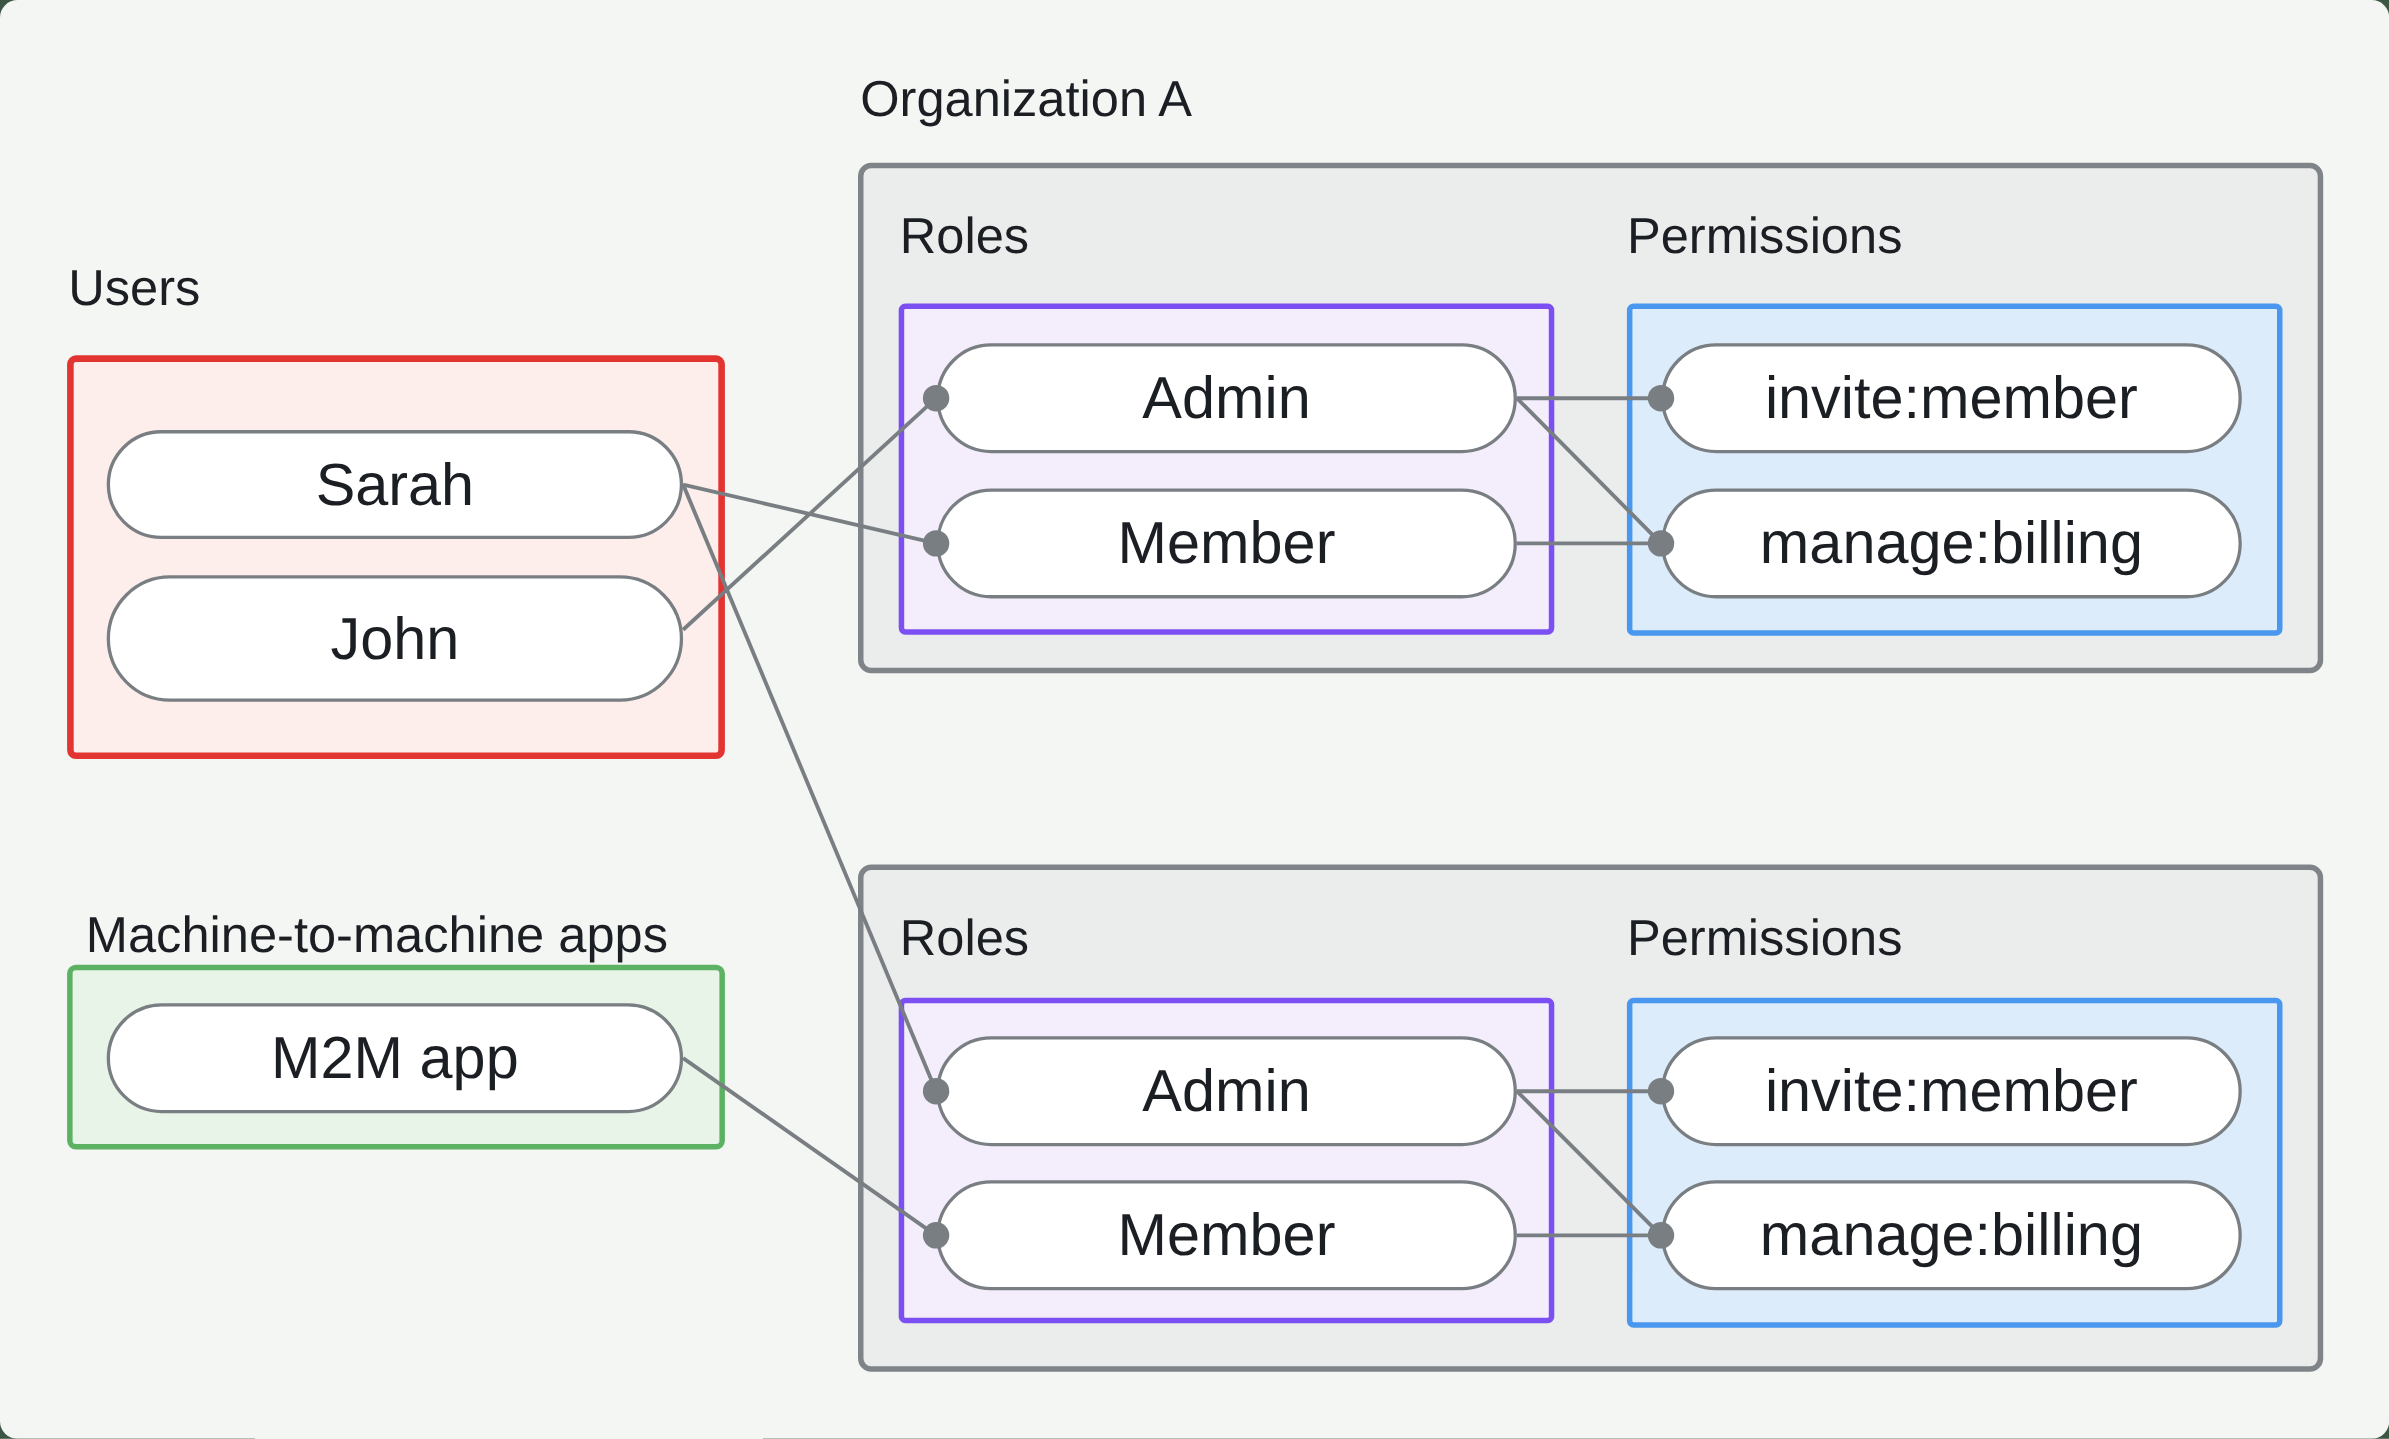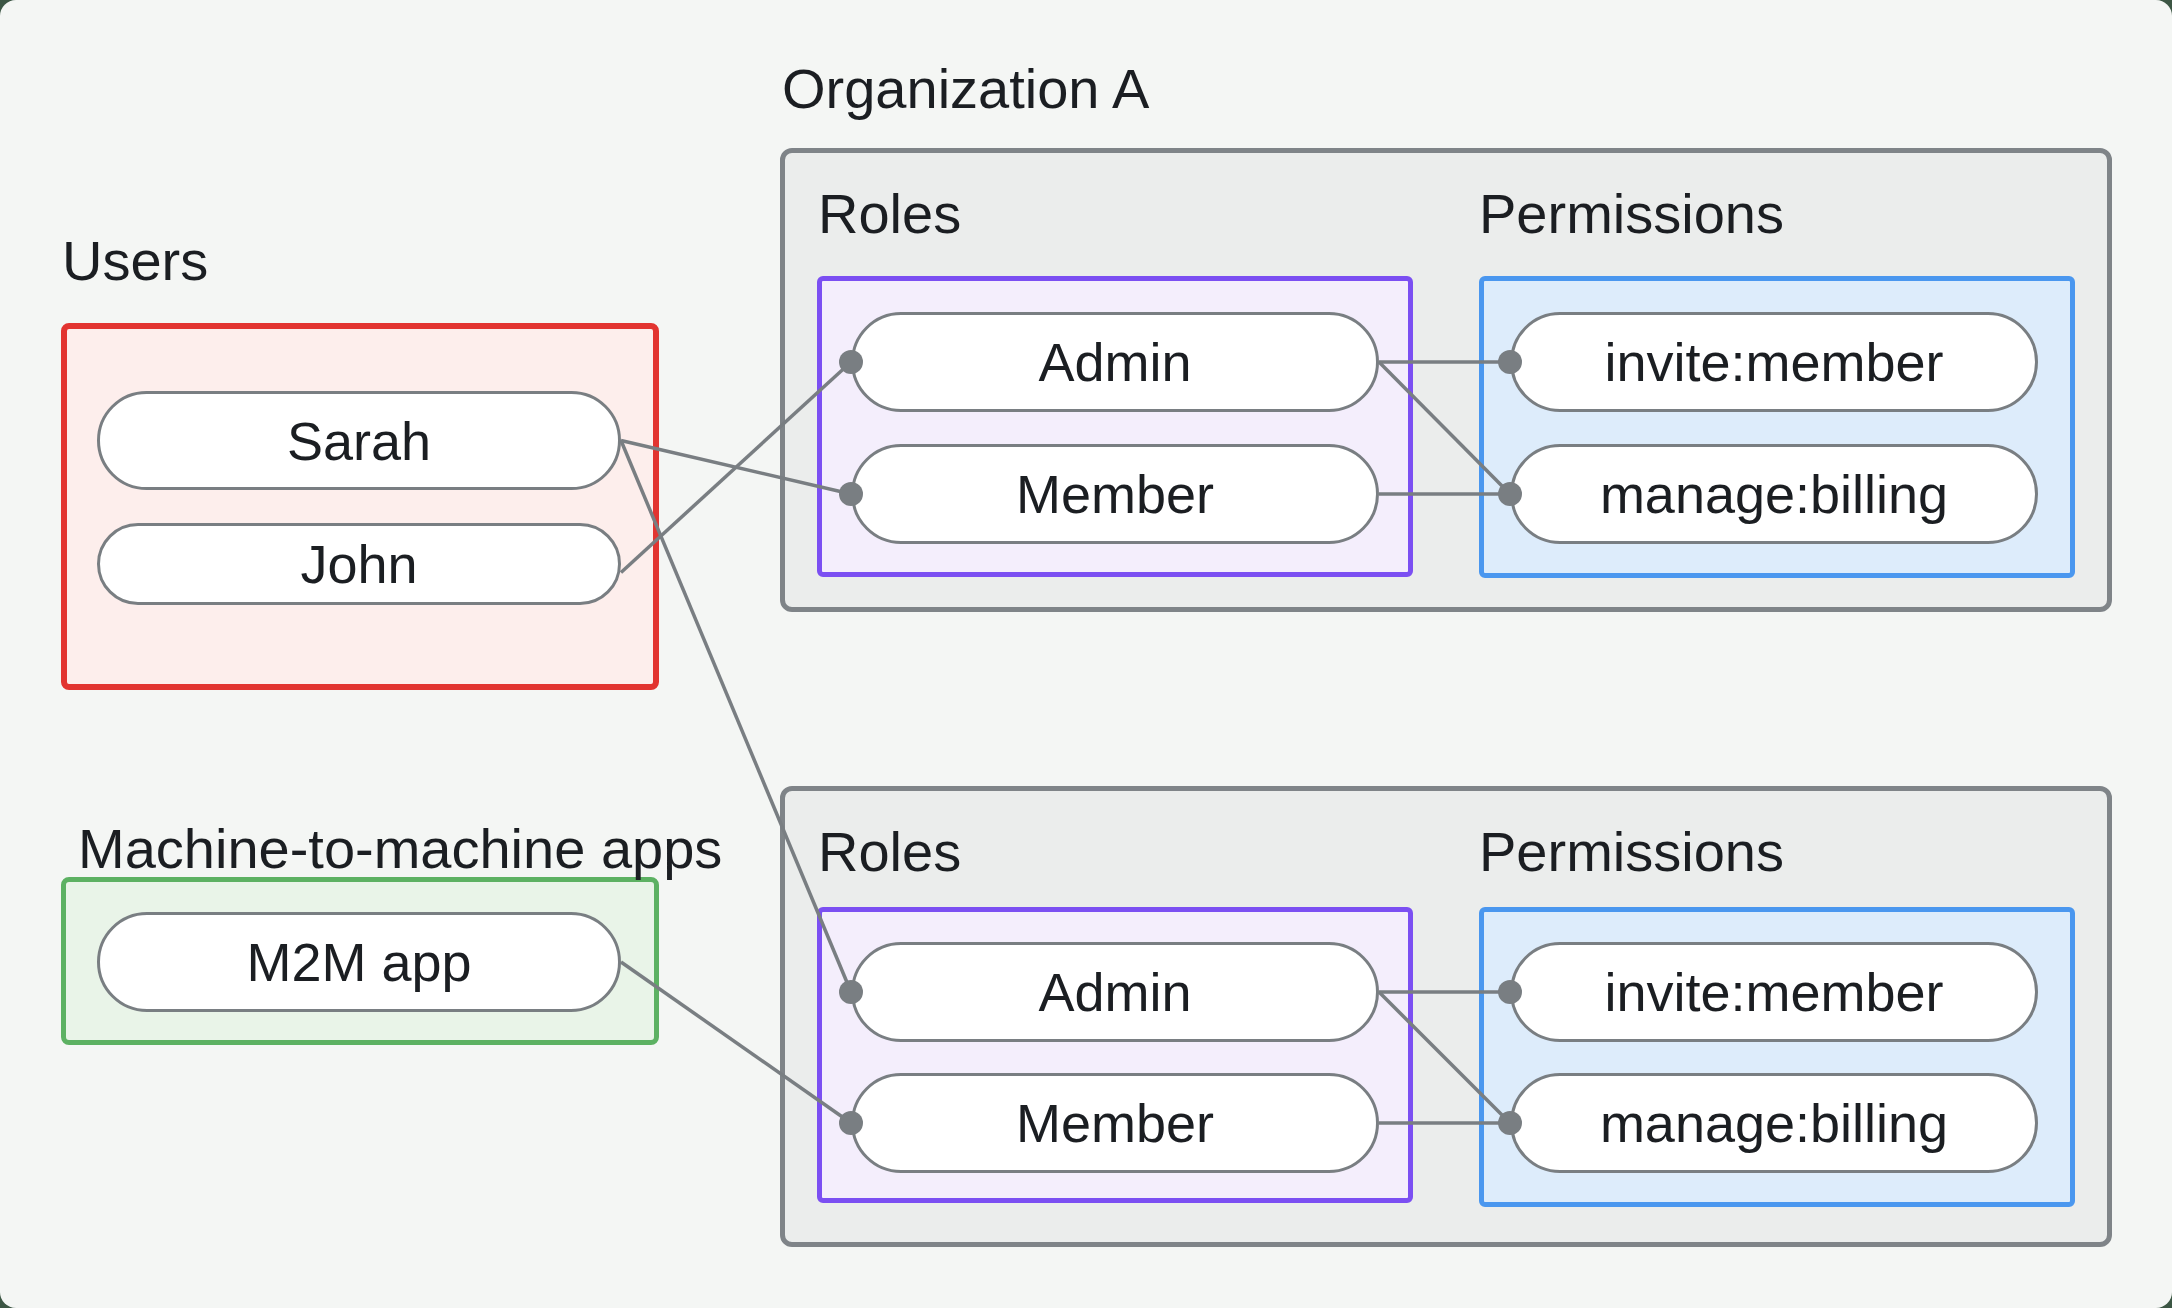--- a/index.html
+++ b/index.html
@@ -16,21 +16,21 @@
     background:var(--page-bg);
     font-family:"Liberation Sans","DejaVu Sans",sans-serif;
     width:2172px;height:1308px;
   }
   .canvas{
     position:relative;width:2172px;height:1308px;
     background:var(--canvas-bg);border-radius:16px;overflow:hidden;
   }
   .lbl{
     position:absolute;z-index:2;color:var(--text-color);
-    font-size:56px;line-height:56px;font-weight:400;white-space:nowrap;
+    font-size:46px;line-height:56px;font-weight:400;white-space:nowrap;
   }
   .box{position:absolute;z-index:1;box-sizing:border-box;}
   .org-box{
     background:var(--org-box-fill);
     border:5px solid var(--org-box-border);border-radius:12px;
   }
   .users-box{
     background:var(--users-fill);
     border:6px solid var(--users-accent);border-radius:8px;
   }
@@ -71,21 +71,21 @@
   #box-users{left:61px;top:323px;width:598px;height:367px;}
   #box-m2m{left:61px;top:877px;width:598px;height:168px;}
   #box-org-a{left:780px;top:148px;width:1332px;height:464px;}
   #box-org-b{left:780px;top:786px;width:1332px;height:461px;}
   #box-roles-a{left:817px;top:276px;width:596px;height:301px;}
   #box-perms-a{left:1479px;top:276px;width:596px;height:302px;}
   #box-roles-b{left:817px;top:907px;width:596px;height:296px;}
   #box-perms-b{left:1479px;top:907px;width:596px;height:300px;}
 
   #pill-sarah{left:97px;top:391px;width:524px;height:99px;}
-  #pill-john{left:97px;top:523px;width:524px;height:82px;}
+  #pill-john{left:97px;top:523px;width:524px;height:115px;}
   #pill-m2m-app{left:97px;top:912px;width:524px;height:100px;}
   #pill-org-a-admin{left:851px;top:312px;width:528px;height:100px;}
   #pill-org-a-member{left:851px;top:444px;width:528px;height:100px;}
   #pill-org-a-invite{left:1510px;top:312px;width:528px;height:100px;}
   #pill-org-a-billing{left:1510px;top:444px;width:528px;height:100px;}
   #pill-org-b-admin{left:851px;top:942px;width:528px;height:100px;}
   #pill-org-b-member{left:851px;top:1073px;width:528px;height:100px;}
   #pill-org-b-invite{left:1510px;top:942px;width:528px;height:100px;}
   #pill-org-b-billing{left:1510px;top:1073px;width:528px;height:100px;}
 </style>

